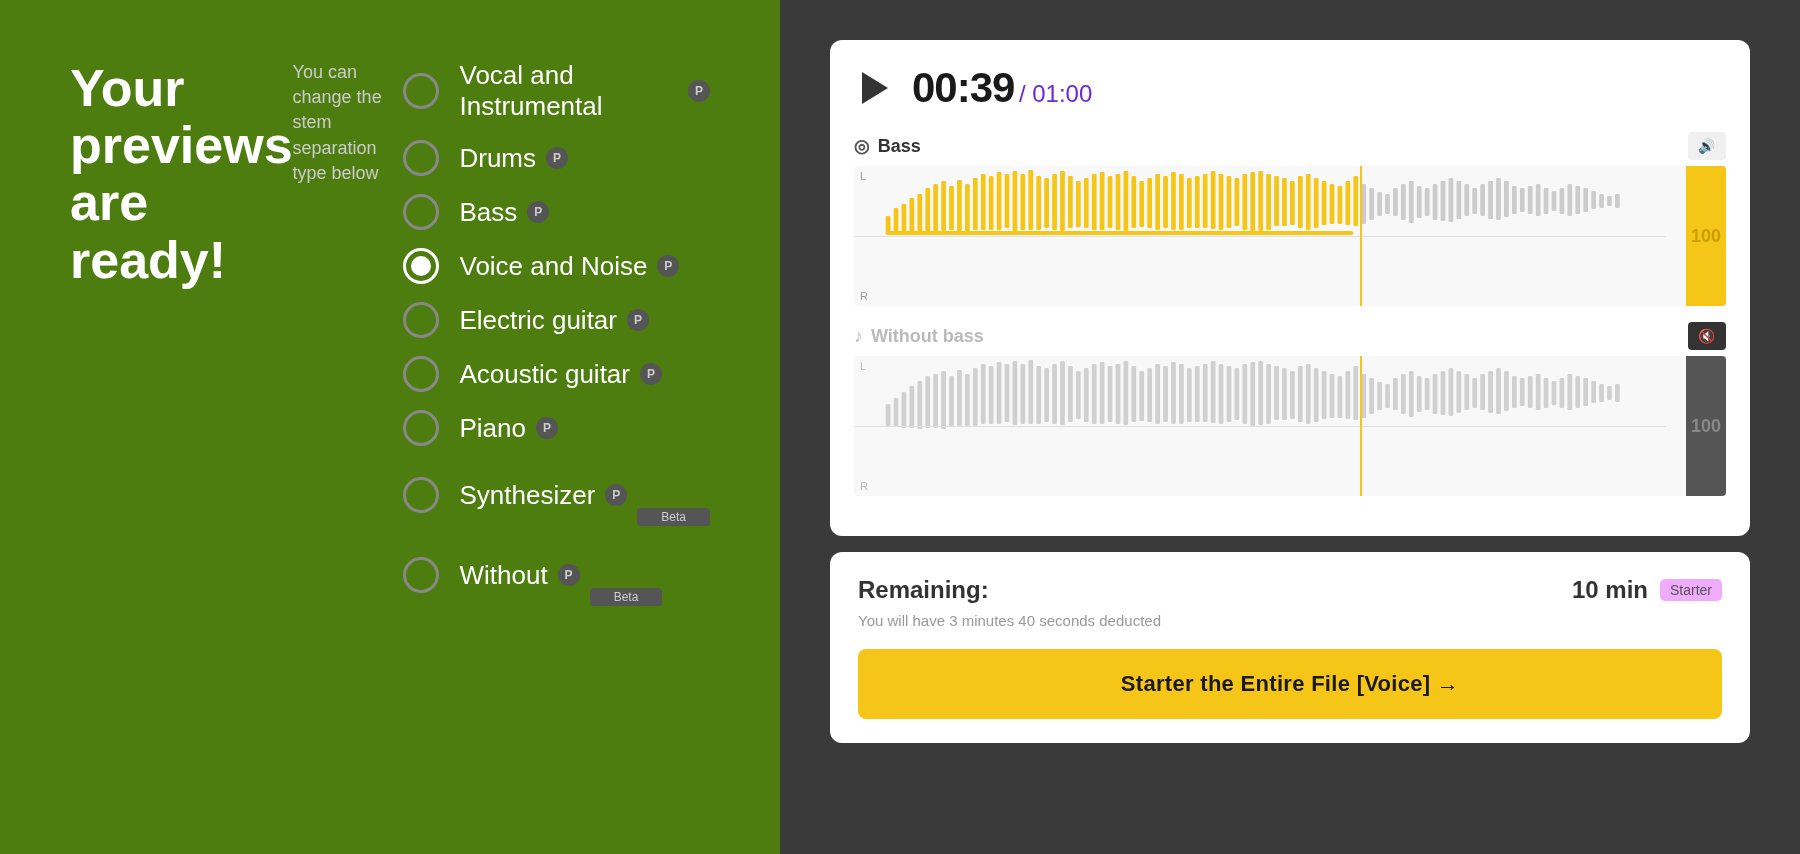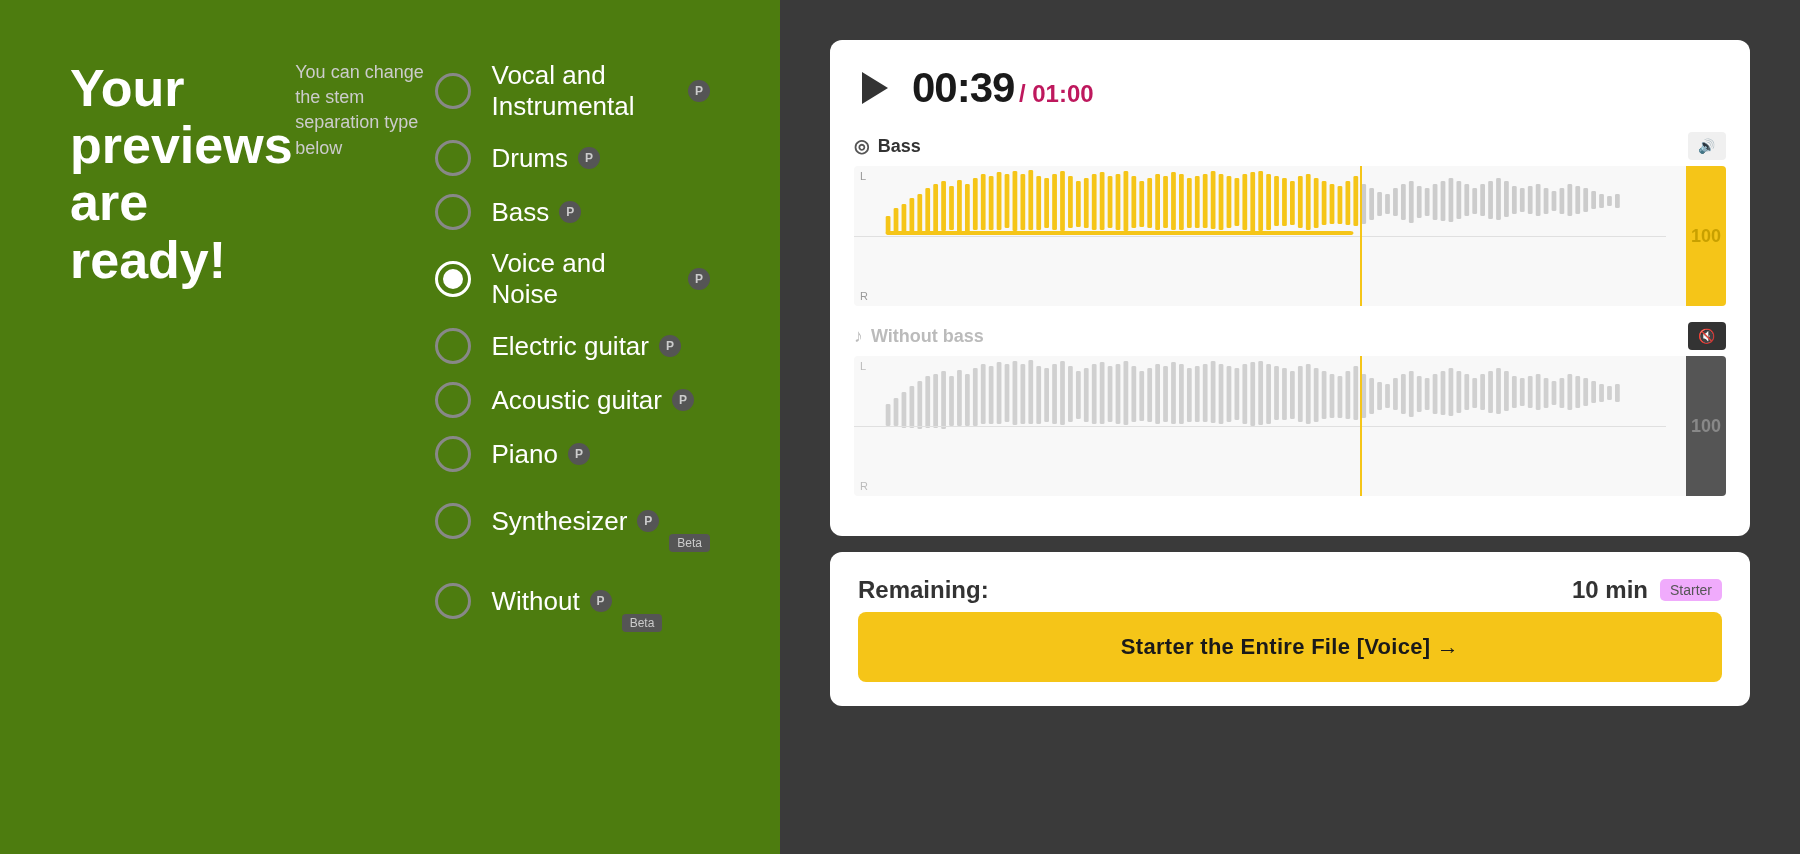--- a/index.html
+++ b/index.html
@@ -102,21 +102,21 @@
       font-size: 12px;
       color: #ccc;
       font-weight: 600;
       flex-shrink: 0;
     }
 
     .beta-badge {
       background: #555;
       color: #ccc;
       font-size: 12px;
-      padding: 2px 8px;
+      padding: 2px 24px;
       border-radius: 4px;
       font-weight: 500;
       margin-top: 44px;
     }
 
     
     .player-card {
       background: #ffffff;
       border-radius: 12px;
       padding: 24px;
@@ -149,22 +149,22 @@
 
     .time-display {
       font-size: 42px;
       font-weight: 700;
       color: #1a1a1a;
       letter-spacing: -1px;
     }
 
     .time-total {
       font-size: 24px;
-      color: #be185d;
-      font-weight: 700;
+      color: #6d28d9;
+      font-weight: 400;
     }
 
     .waveform-section {
       margin-bottom: 16px;
     }
 
     .track-header {
       display: flex;
       align-items: center;
       justify-content: space-between;
@@ -672,15 +672,16 @@
   </div>
 
   <div class="info-card">
     <div class="remaining-row">
       <span class="remaining-label">Remaining:</span>
       <div class="remaining-value">
         <span class="remaining-mins">10 min</span>
         <span class="tier-badge">Starter</span>
       </div>
     </div>
+    <p class="deduction-note">You will have 3 minutes 40 seconds deducted</p>
     <button class="process-button">Starter the Entire File [Voice] →</button>
   </div>
 </div>
 
 </body></html>

